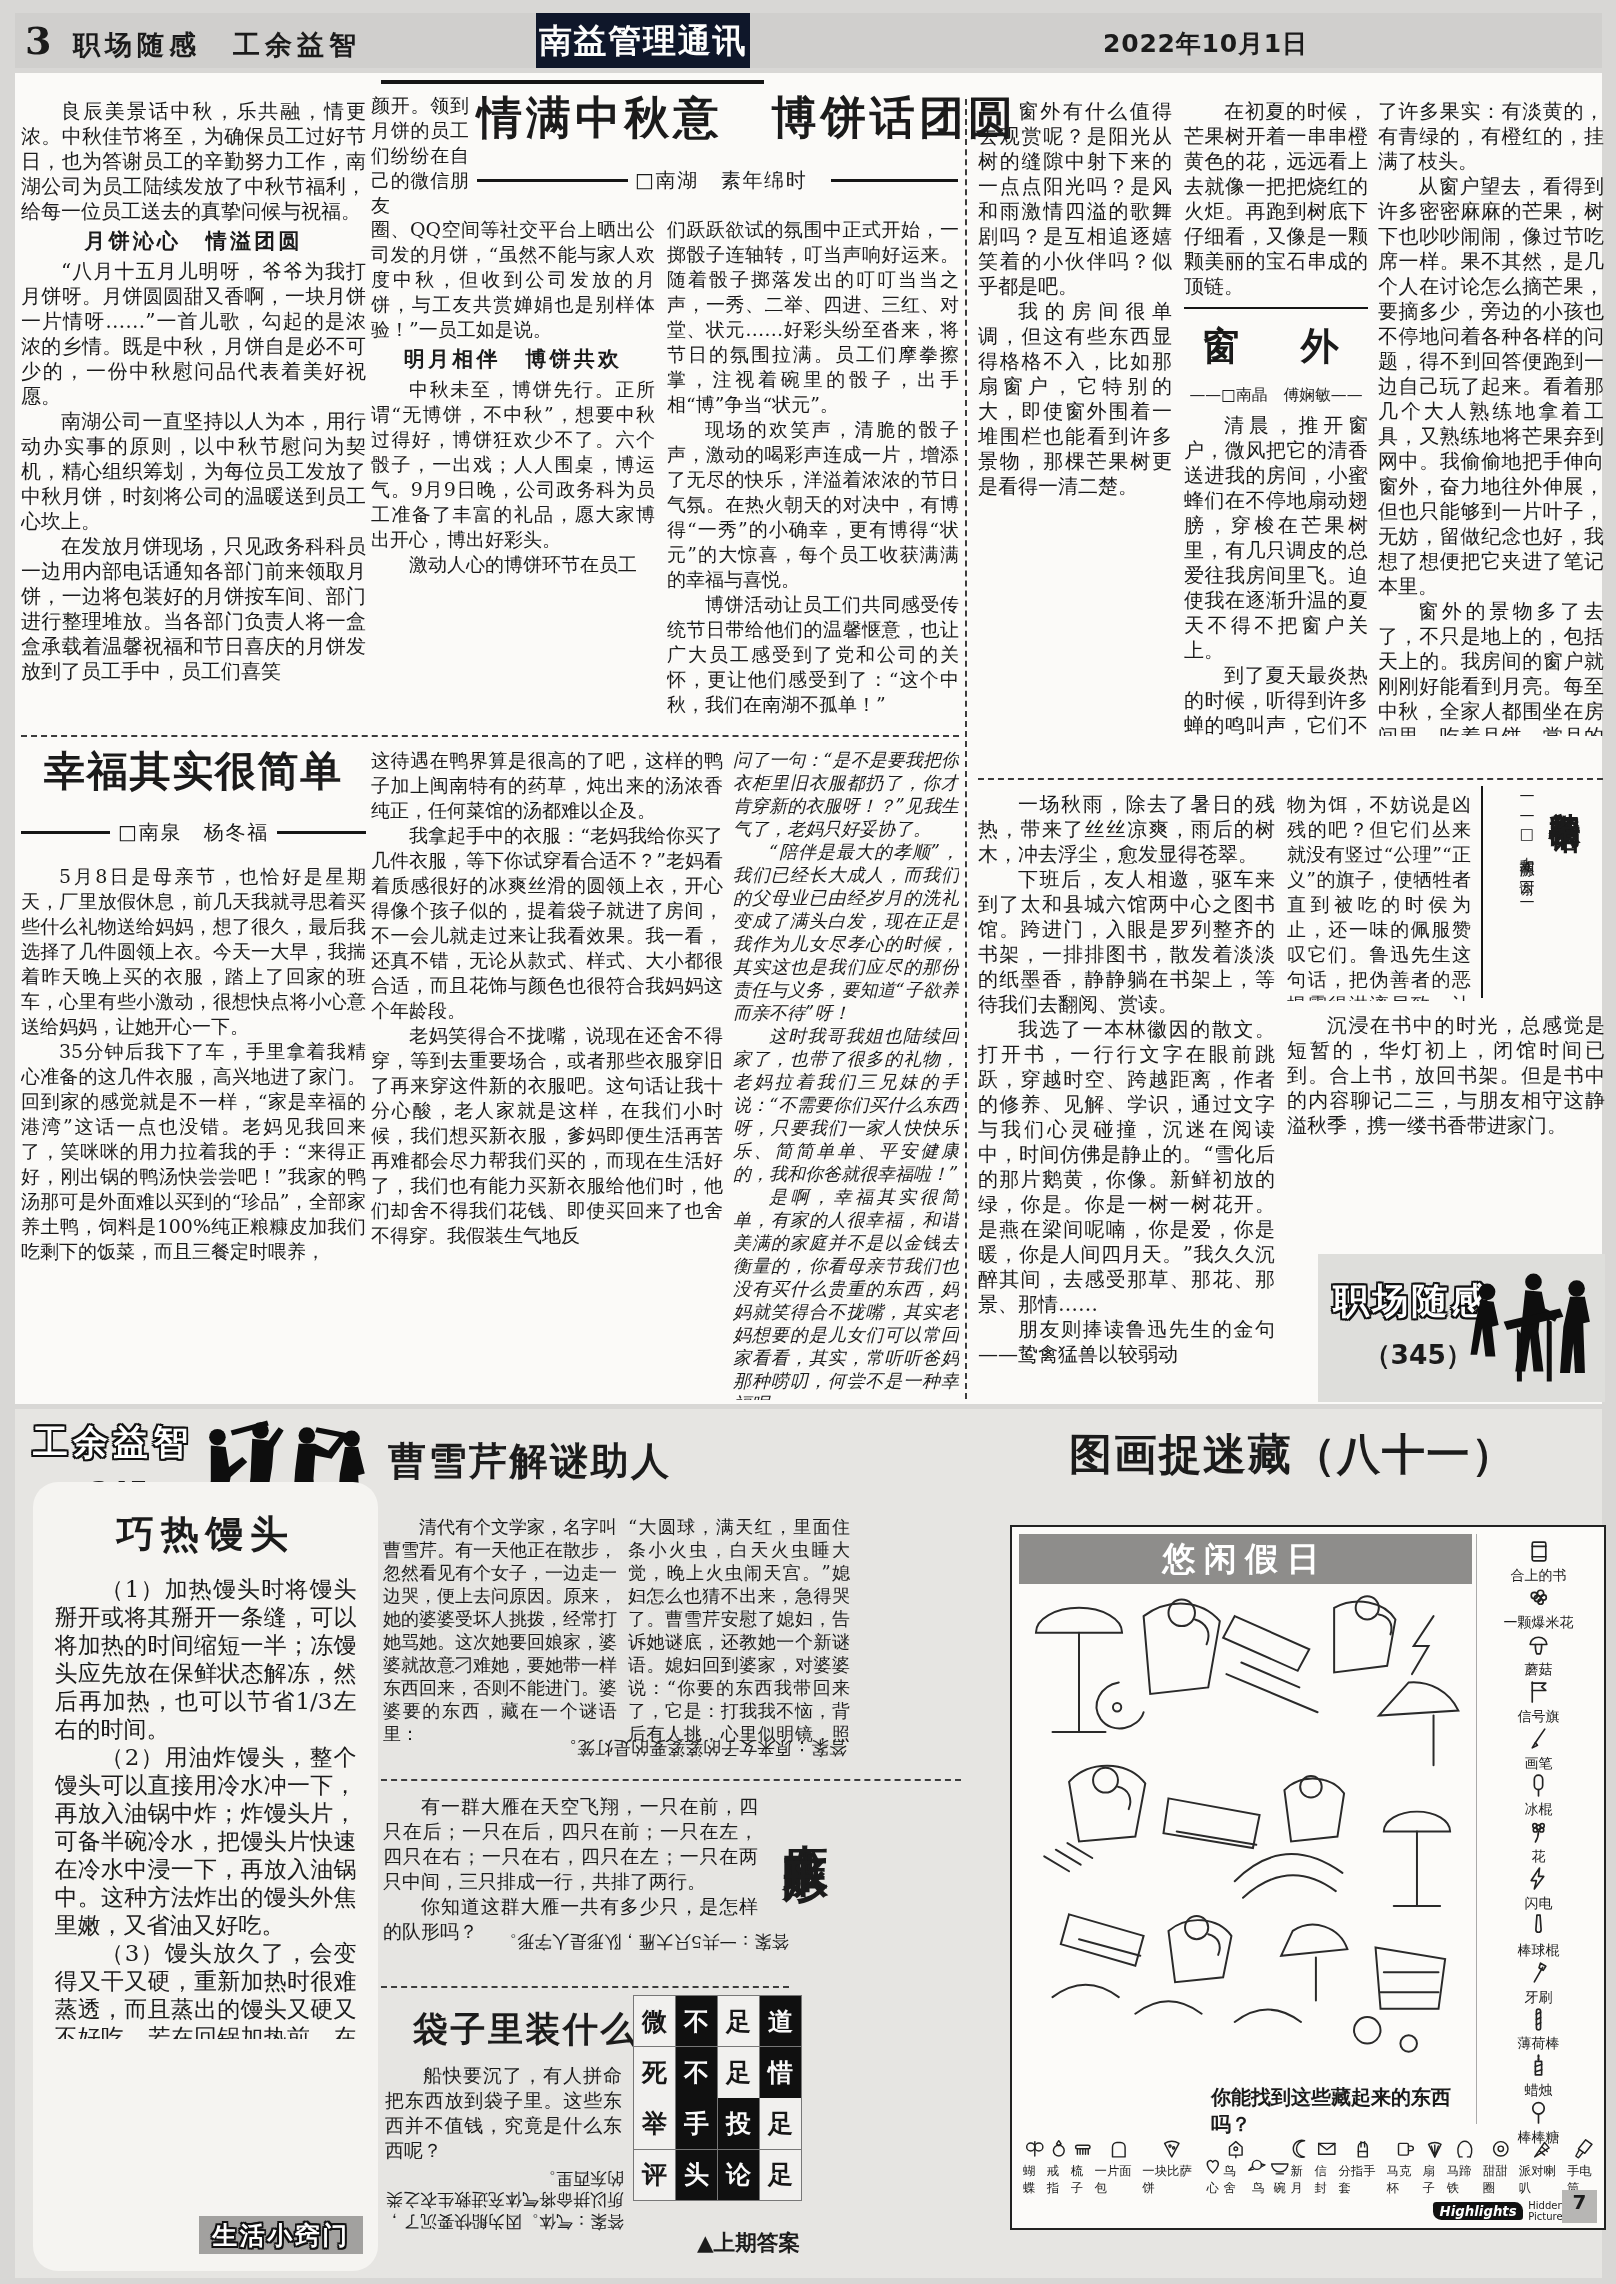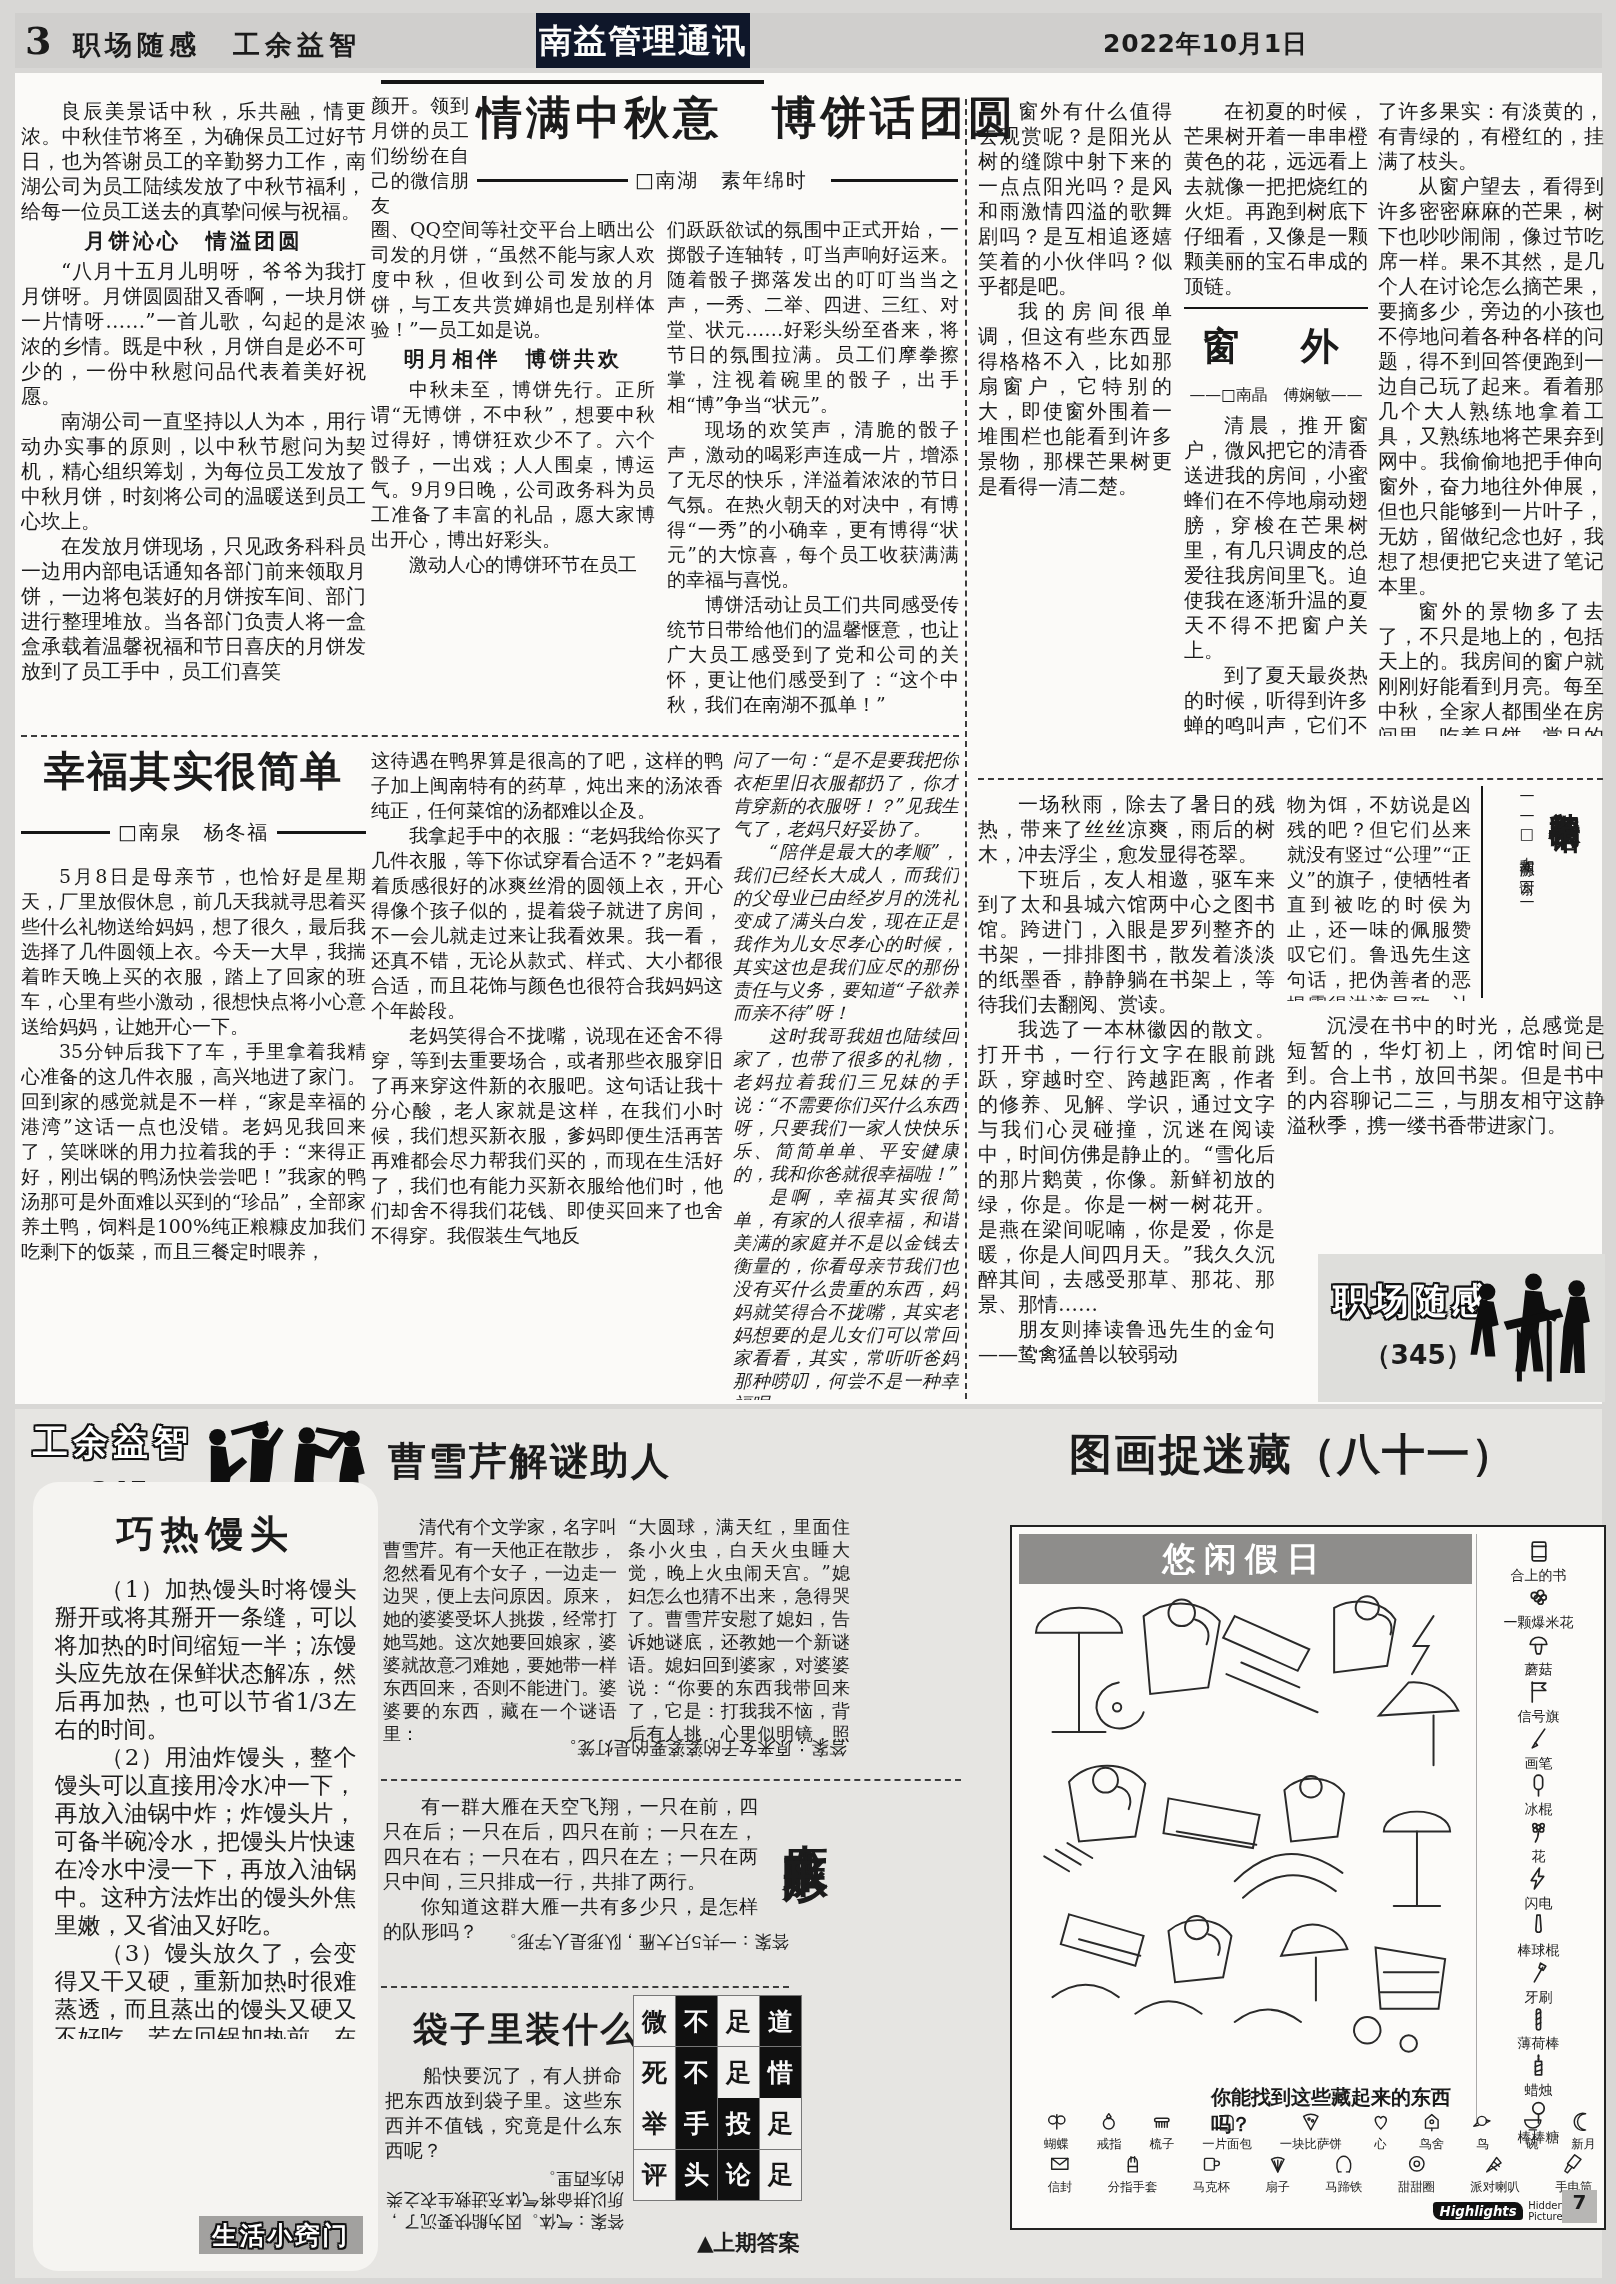--- a/index.html
+++ b/index.html
@@ -76,21 +76,21 @@
   .hp-title{left:1069px;top:1426px;width:531px;font:900 43px "DejaVu Serif",serif;letter-spacing:1.7px;white-space:nowrap;}
   .hp-box{left:1010px;top:1525px;width:592px;height:701px;background:#fcfbf9;border:2.5px solid #222;}
   .hp-bar{position:absolute;left:6.6px;top:6.6px;width:453px;height:50px;background:#8e8d8b;color:#fff;
           font:700 33px "DejaVu Sans",sans-serif;text-align:center;line-height:50px;letter-spacing:8.3px;}
   .hp-cartoon{position:absolute;left:6.6px;top:56px;width:453px;height:497px;overflow:hidden;}
   .hp-caption{position:absolute;left:199px;top:557px;width:265px;font:800 20px "DejaVu Sans",sans-serif;}
   .hp-side{position:absolute;left:464px;top:6.6px;width:123px;height:580px;border-left:1.7px solid #aaa;
            display:flex;flex-direction:column;justify-content:space-between;padding:5px 0;}
   .hp-item{display:flex;flex-direction:column;align-items:center;gap:0.8px;}
   .hp-item .lb{font-size:14px;font-family:Liberation Mono, monospace;}
-  .hp-strip{position:absolute;left:18px;top:584px;width:580px;height:86px;display:flex;flex-direction:column;justify-content:flex-start;}
+  .hp-strip{position:absolute;left:11px;top:584px;width:580px;height:86px;display:flex;flex-direction:row;justify-content:flex-start;}
   .hp-row{display:flex;justify-content:space-around;align-items:flex-end;}
   .hp-row .hp-item .lb{font-size:12.4px;}
   .hp-logo{position:absolute;left:421px;top:673px;display:flex;align-items:center;gap:5px;}
   .hp-logo .tag{background:#111;color:#fff;font:700 italic 13.3px "DejaVu Sans",sans-serif;padding:1.7px 6.6px;border-radius:3.3px 8.3px 3.3px 8.3px;}
   .hp-logo .tx{font:10px "DejaVu Sans",sans-serif;}
   .hp-pg{position:absolute;left:550px;top:663px;width:35px;height:33px;background:#b7b6b4;
          text-align:center;line-height:33px;font:700 20px "DejaVu Sans",sans-serif;}
   .ic svg{stroke:#222;fill:none;stroke-width:1.6;stroke-linecap:round;stroke-linejoin:round;}
   .sil svg{fill:#0e0e0e;stroke:none;}
 </style>

